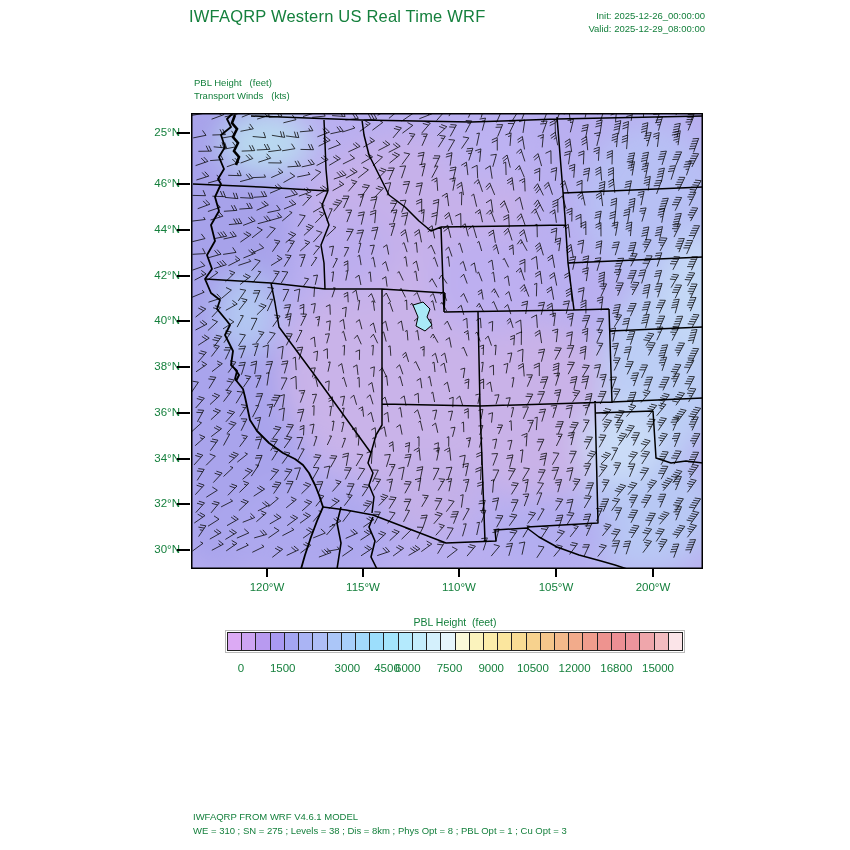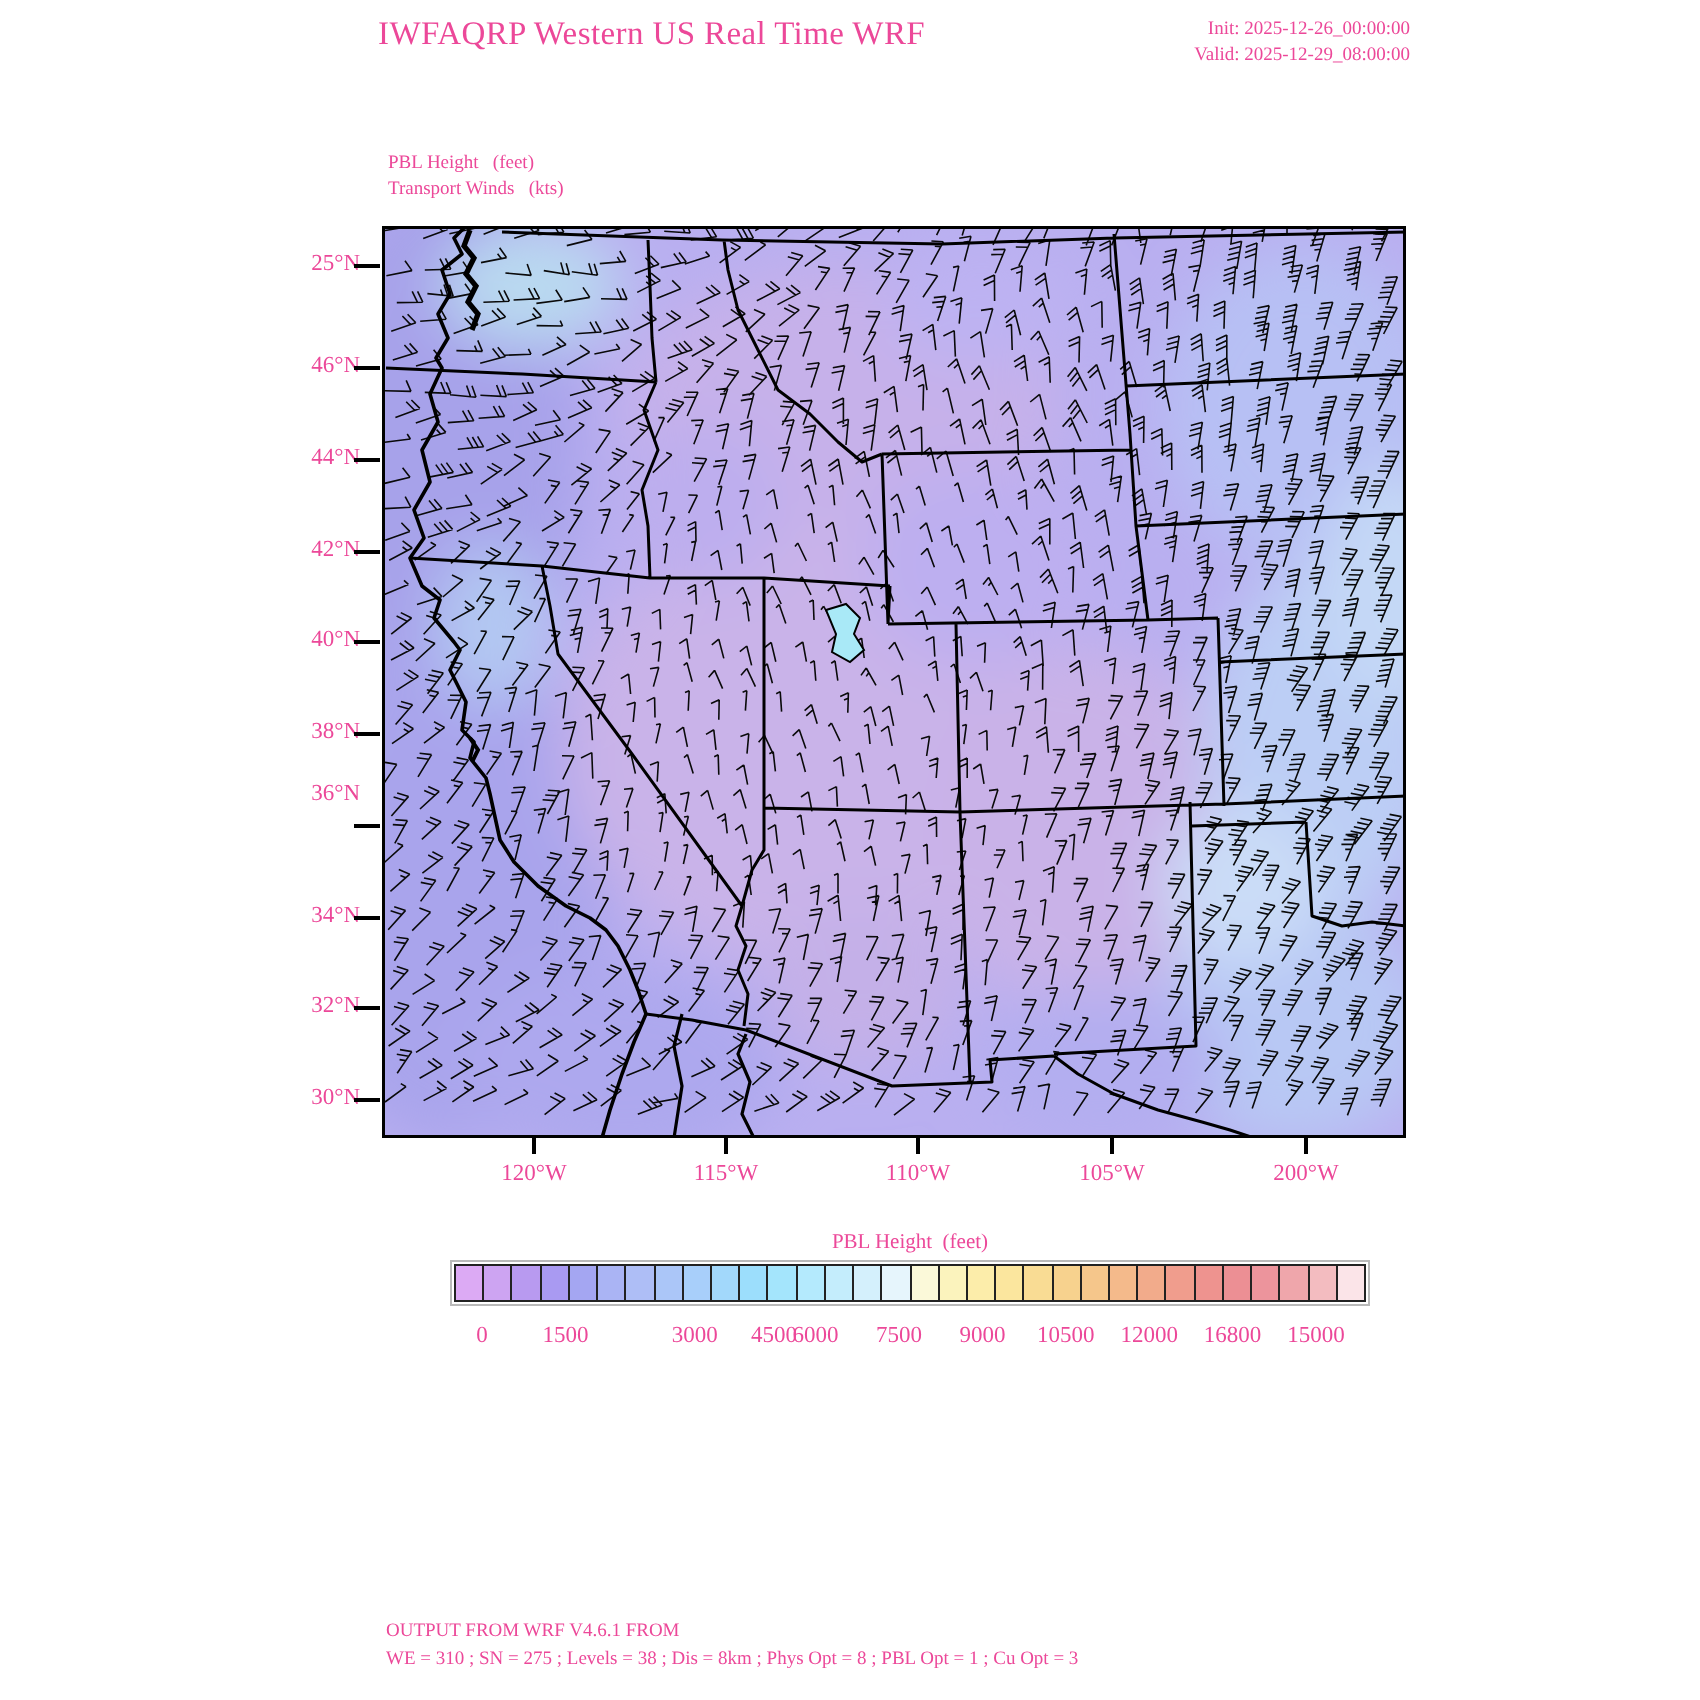--- a/index.html
+++ b/index.html
@@ -1,17 +1,17 @@
 <!DOCTYPE html>
 <html><head>
 <meta charset="utf-8">
 <style>
   html,body{margin:0;padding:0;background:#fff;}
   .page{position:relative;width:850px;height:850px;background:#ffffff;overflow:hidden;
-        font-family:Liberation Serif, serif;color:#ec4899;}
+        font-family:Liberation Sans, sans-serif;color:#15803d;}
   .pre{white-space:pre;}
   .title{position:absolute;left:189px;top:7px;font-size:16.5px;letter-spacing:.2px;}
   .initblock{position:absolute;right:145px;top:9px;text-align:right;font-size:9.5px;line-height:13px;}
   .maplabels{position:absolute;left:194px;top:76px;font-size:9.5px;line-height:13px;}
   .mapsvg{position:absolute;left:191px;top:113px;}
   .lat-label{position:absolute;left:130px;width:50px;text-align:right;font-size:11.5px;}
   .lat-tick{position:absolute;left:177px;width:13px;height:2px;background:#000;}
   .lon-label{position:absolute;width:44px;text-align:center;font-size:11.5px;}
   .lon-tick{position:absolute;top:569px;width:2px;height:8px;background:#000;}
   .cb-title{position:absolute;left:227px;top:616px;width:456px;text-align:center;font-size:10.5px;}
@@ -117,21 +117,21 @@
       <div class="lat-label" style="top: 177px;">46°N</div>
       <div class="lat-tick" style="top: 183px;"></div>
       <div class="lat-label" style="top: 223px;">44°N</div>
       <div class="lat-tick" style="top: 229px;"></div>
       <div class="lat-label" style="top: 269px;">42°N</div>
       <div class="lat-tick" style="top: 275px;"></div>
       <div class="lat-label" style="top: 314px;">40°N</div>
       <div class="lat-tick" style="top: 320px;"></div>
       <div class="lat-label" style="top: 360px;">38°N</div>
       <div class="lat-tick" style="top: 366px;"></div>
-      <div class="lat-label" style="top: 391px;">36°N</div>
+      <div class="lat-label" style="top: 406px;">36°N</div>
       <div class="lat-tick" style="top: 412px;"></div>
       <div class="lat-label" style="top: 452px;">34°N</div>
       <div class="lat-tick" style="top: 458px;"></div>
       <div class="lat-label" style="top: 497px;">32°N</div>
       <div class="lat-tick" style="top: 503px;"></div>
       <div class="lat-label" style="top: 543px;">30°N</div>
       <div class="lat-tick" style="top: 549px;"></div>
       <div class="lon-label" style="left: 245px; top: 581px;">120°W</div>
       <div class="lon-tick" style="left: 266px;"></div>
       <div class="lon-label" style="left: 341px; top: 581px;">115°W</div>
@@ -187,17 +187,17 @@
       <div class="cb-num" style="left: 379.8px;">6000</div>
       <div class="cb-num" style="left: 421.5px;">7500</div>
       <div class="cb-num" style="left: 463.2px;">9000</div>
       <div class="cb-num" style="left: 504.9px;">10500</div>
       <div class="cb-num" style="left: 546.6px;">12000</div>
       <div class="cb-num" style="left: 588.3px;">16800</div>
       <div class="cb-num" style="left: 630px;">15000</div>
     </div>
 
   <div class="footer">
-    <div>OUTPUT FROM WRF V4.6.1 FROM</div>
+    <div>IWFAQRP FROM WRF V4.6.1 MODEL</div>
     <div class="pre">WE = 310 ; SN = 275 ; Levels = 38 ; Dis = 8km ; Phys Opt = 8 ; PBL Opt = 1 ; Cu Opt = 3</div>
   </div>
 
 </div>
 
 </body></html>

